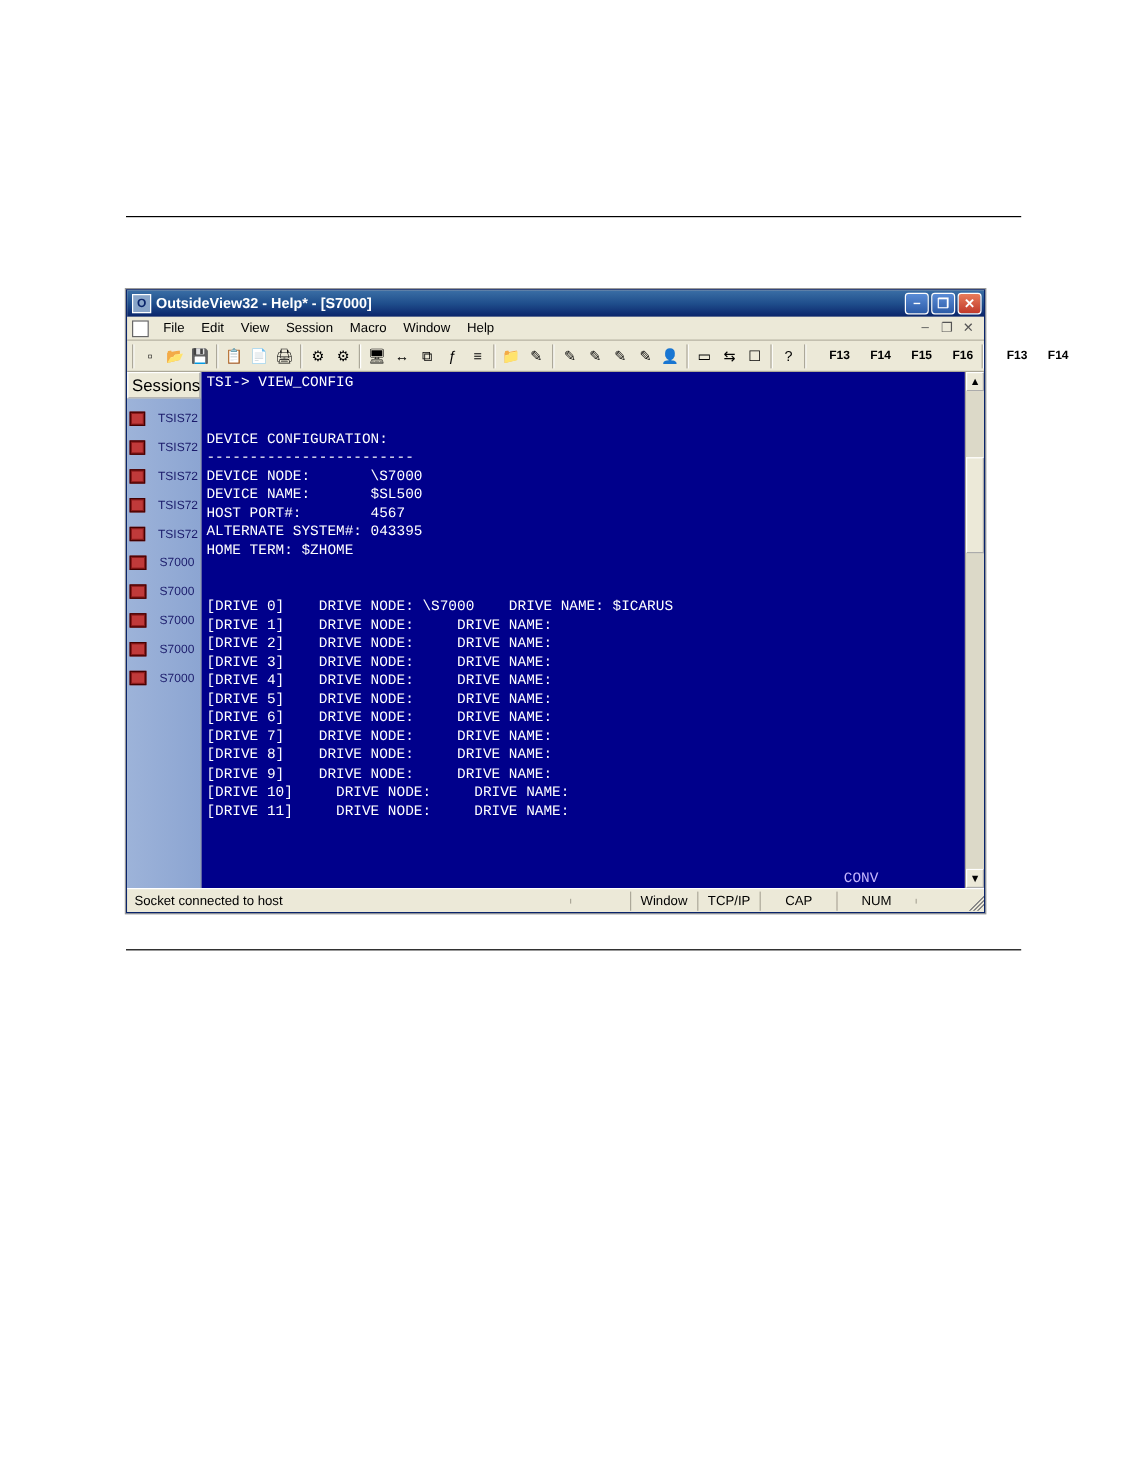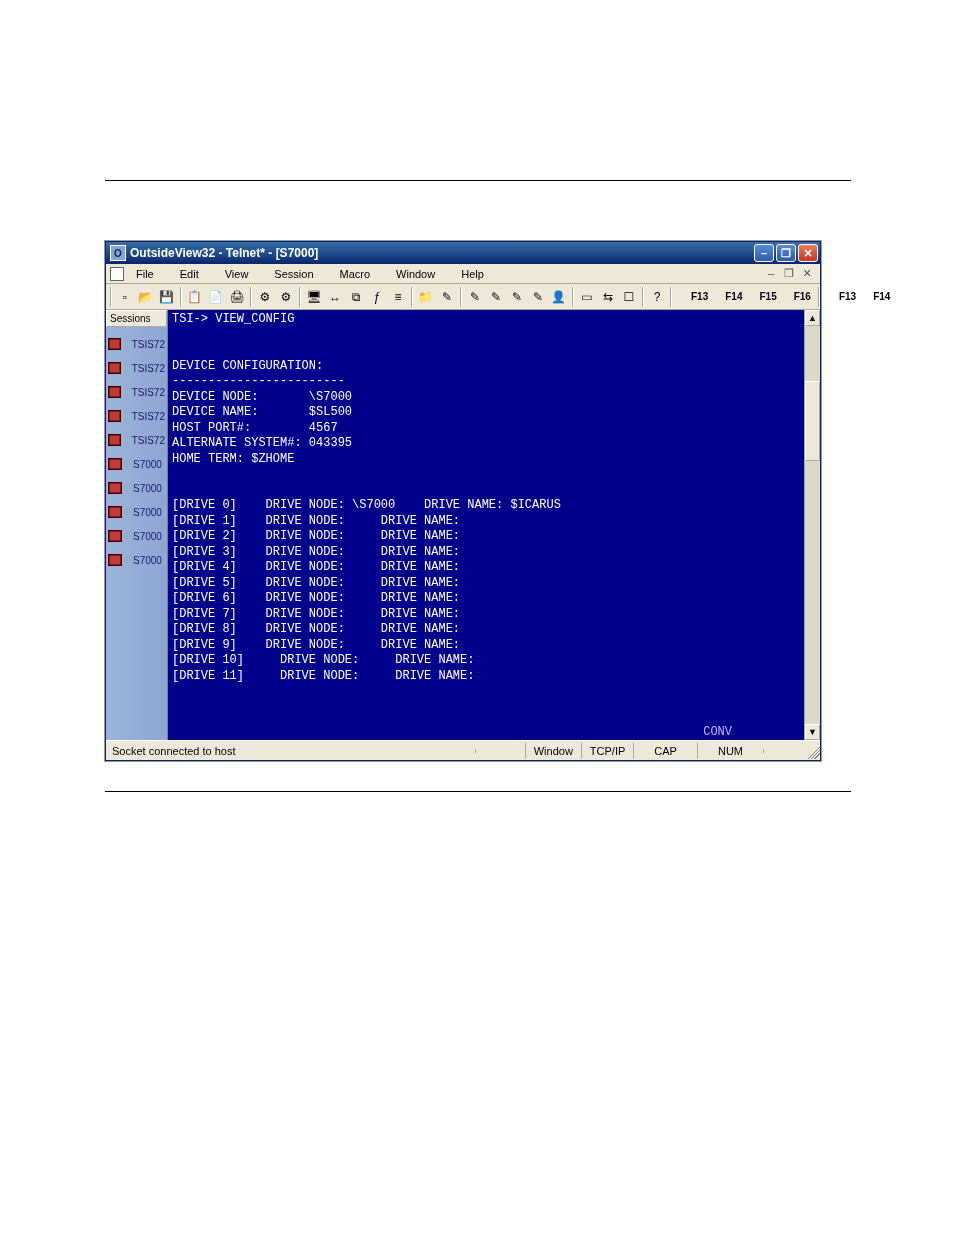--- a/index.html
+++ b/index.html
@@ -76,21 +76,21 @@
     align-items: center;
     padding: 0 4px;
     border-bottom: 1px solid #aca899;
   }
   .mdi-bar .mdi-icon {
     width: 14px; height: 14px;
     background: #fff;
     border: 1px solid #666;
     margin-right: 6px;
   }
-  .mdi-bar .menus { display: flex; gap: 14px; flex: 1; }
+  .mdi-bar .menus { display: flex; gap: 2px; flex: 1; }
   .mdi-bar .menu-item {
     padding: 2px 6px;
     font-size: 11px;
     color: #000;
     cursor: pointer;
   }
   .mdi-ctrl { display:flex; gap: 4px; font-size:11px; color:#555; padding-right:2px;}
   .mdi-ctrl span { cursor:pointer; display:inline-block; width:14px; text-align:center;}
 
   .toolbar {
@@ -135,21 +135,21 @@
   .sidebar {
     width: 62px;
     background: linear-gradient(to right,#9db3d9,#8ca5d2);
     border-right: 1px solid #6a7fa8;
     display: flex;
     flex-direction: column;
   }
   .sidebar-header {
     background: #ece9d8;
     color:#000;
-    font-size:10px;
+    font-size:14px;
     padding: 2px 3px;
     border: 1px outset #fff;
     margin: 0;
     text-align:left;
   }
   .sess-item {
     display: flex;
     align-items: flex-end;
     gap: 11px;
     padding: 1px 2px;
@@ -257,21 +257,21 @@
 <div class="page-wrap">
   <hr class="hr">
 
   <div class="window">
 
     <div class="titlebar">
       <span class="app-icon">O</span>
       <span class="title-text">
         <span>OutsideView32</span>
         -
-        <span>Telnet*</span>
+        <span>Help*</span>
         -
         <span>[S7000]</span>
       </span>
       <div class="win-btns">
         <div class="win-btn min">–</div>
         <div class="win-btn max">❐</div>
         <div class="win-btn close">✕</div>
       </div>
     </div>
 

